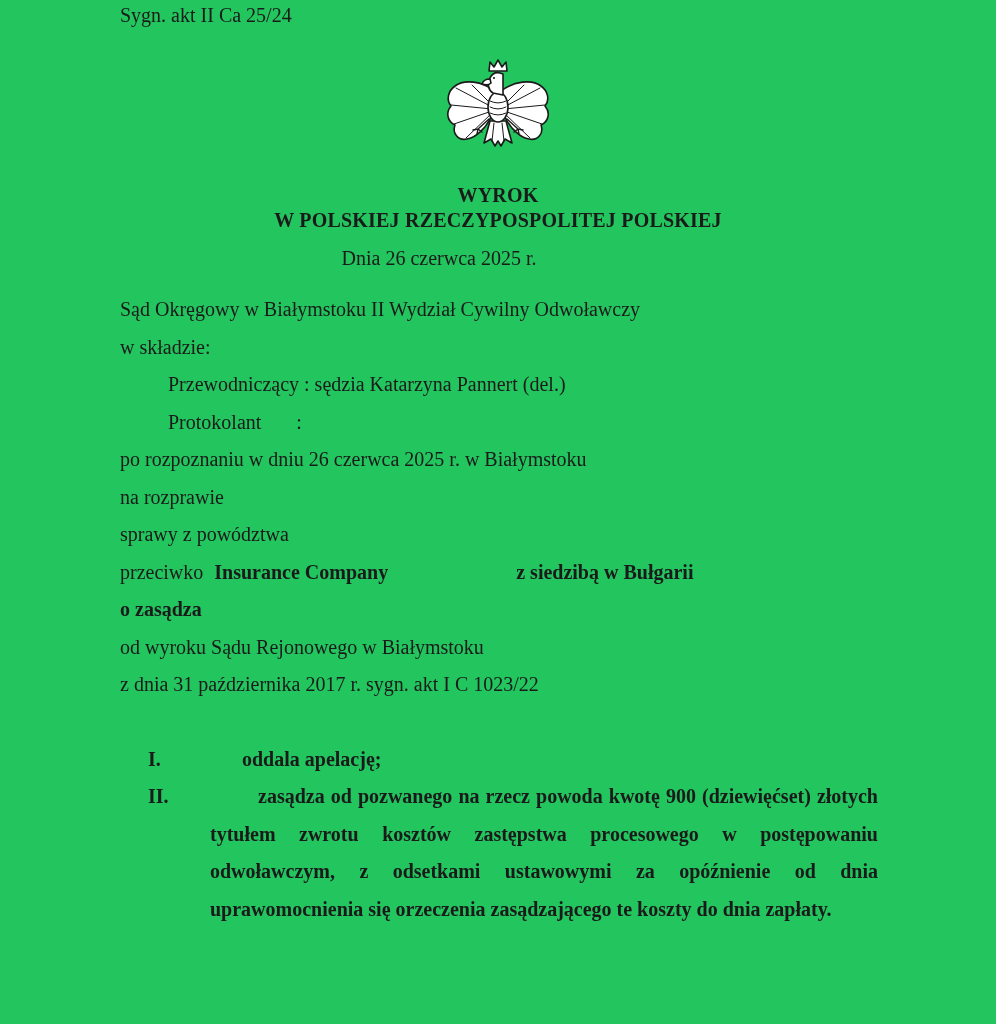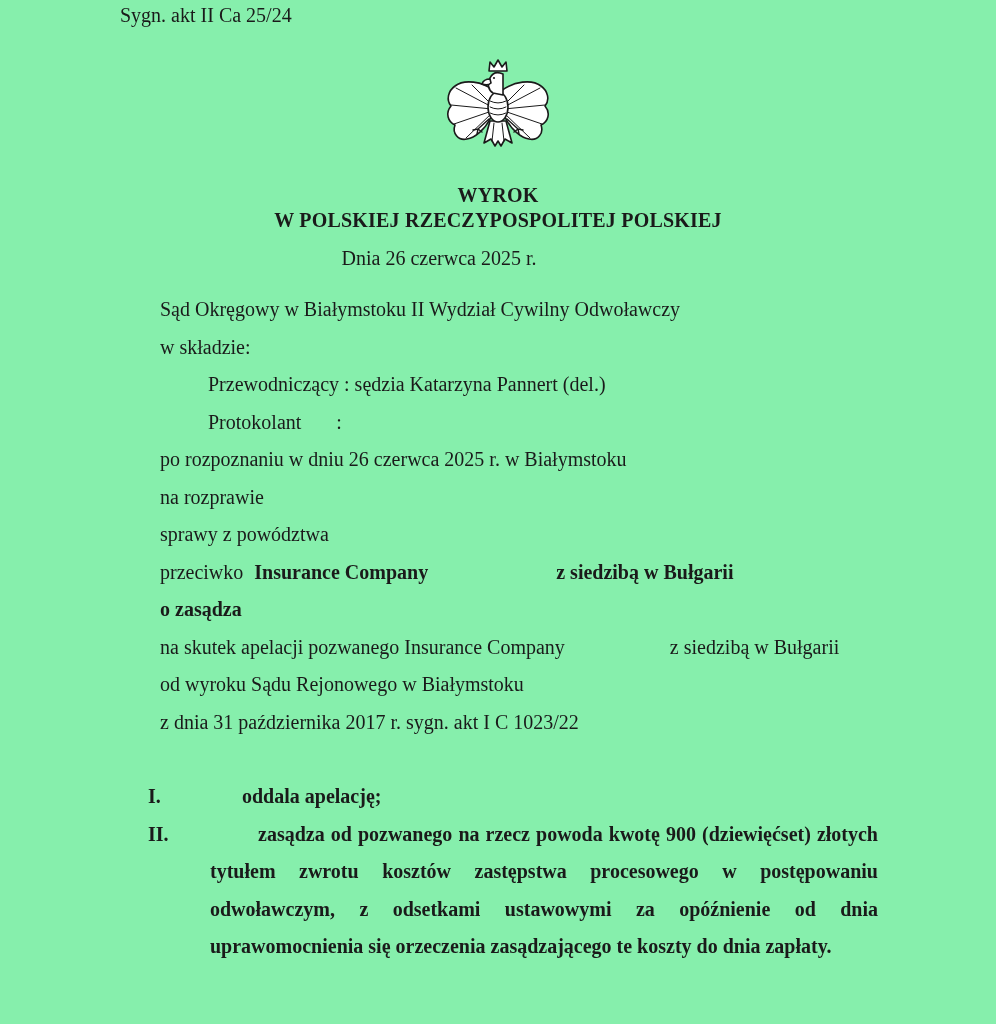--- a/index.html
+++ b/index.html
@@ -2,21 +2,21 @@
 <html><head>
 <meta charset="utf-8">
 <style>
   * { margin: 0; padding: 0; box-sizing: border-box; }
   html, body { background: #ffffff; }
   .page {
     position: relative;
     width: 996px;
     height: 1024px;
     margin: 0 auto;
-    background: #86efac;
+    background: #22c55e;
     color: #1a1a1a;
     font-family: "Liberation Serif", "DejaVu Serif", serif;
     font-size: 20px;
     overflow: hidden;
   }
   .sygn {
     padding: 2px 118px 0 120px;
     line-height: 26px;
   }
   .emblem-row {
@@ -36,21 +36,20 @@
   }
   .date-line {
     margin-top: 12px;
     padding-right: 118px;
     text-align: center;
     line-height: 26px;
   }
   .doc-body {
     margin-top: 20px;
     padding: 0 118px 0 120px;
-    margin-left: 40px;
   }
   .line { line-height: 37.5px; white-space: nowrap; }
   .line.indent { padding-left: 48px; }
   .bold { font-weight: bold; }
   .gap-xs { display: inline-block; width: 11px; }
   .gap-sm { display: inline-block; width: 35px; }
   .gap-md { display: inline-block; width: 105px; }
   .gap-lg { display: inline-block; width: 128px; }
   .ruling {
     margin-top: 37px;
@@ -119,21 +118,20 @@
   <div class="doc-body">
     <div class="line">Sąd Okręgowy w Białymstoku II Wydział Cywilny Odwoławczy</div>
     <div class="line">w składzie:</div>
     <div class="line indent">Przewodniczący : sędzia Katarzyna Pannert (del.)</div>
     <div class="line indent"><span>Protokolant</span><span class="gap-sm"></span><span>:</span></div>
     <div class="line">po rozpoznaniu w dniu 26 czerwca 2025 r. w Białymstoku</div>
     <div class="line">na rozprawie</div>
     <div class="line">sprawy z powództwa</div>
     <div class="line"><span>przeciwko</span><span class="gap-xs"></span><span class="bold">Insurance Company</span><span class="gap-lg"></span><span class="bold">z siedzibą w Bułgarii</span></div>
     <div class="line bold">o zasądza</div>
-    <div class="line"><span>na skutek apelacji pozwanego Insurance Company</span><span class="gap-md"></span><span>z siedzibą w Bułgarii</span></div>
     <div class="line">od wyroku Sądu Rejonowego w Białymstoku</div>
     <div class="line">z dnia 31 października 2017 r. sygn. akt I C 1023/22</div>
   </div>
 
   <ol class="ruling">
     <li class="ruling-item"><span class="num">I.</span><span>oddala apelację;</span></li>
     <li class="ruling-item"><span class="num">II.</span><span>zasądza od pozwanego na rzecz powoda kwotę 900 (dziewięćset) złotych tytułem zwrotu kosztów zastępstwa procesowego w postępowaniu odwoławczym, z odsetkami ustawowymi za opóźnienie od dnia uprawomocnienia się orzeczenia zasądzającego te koszty do dnia zapłaty.</span></li>
   </ol>
 
 </div>

